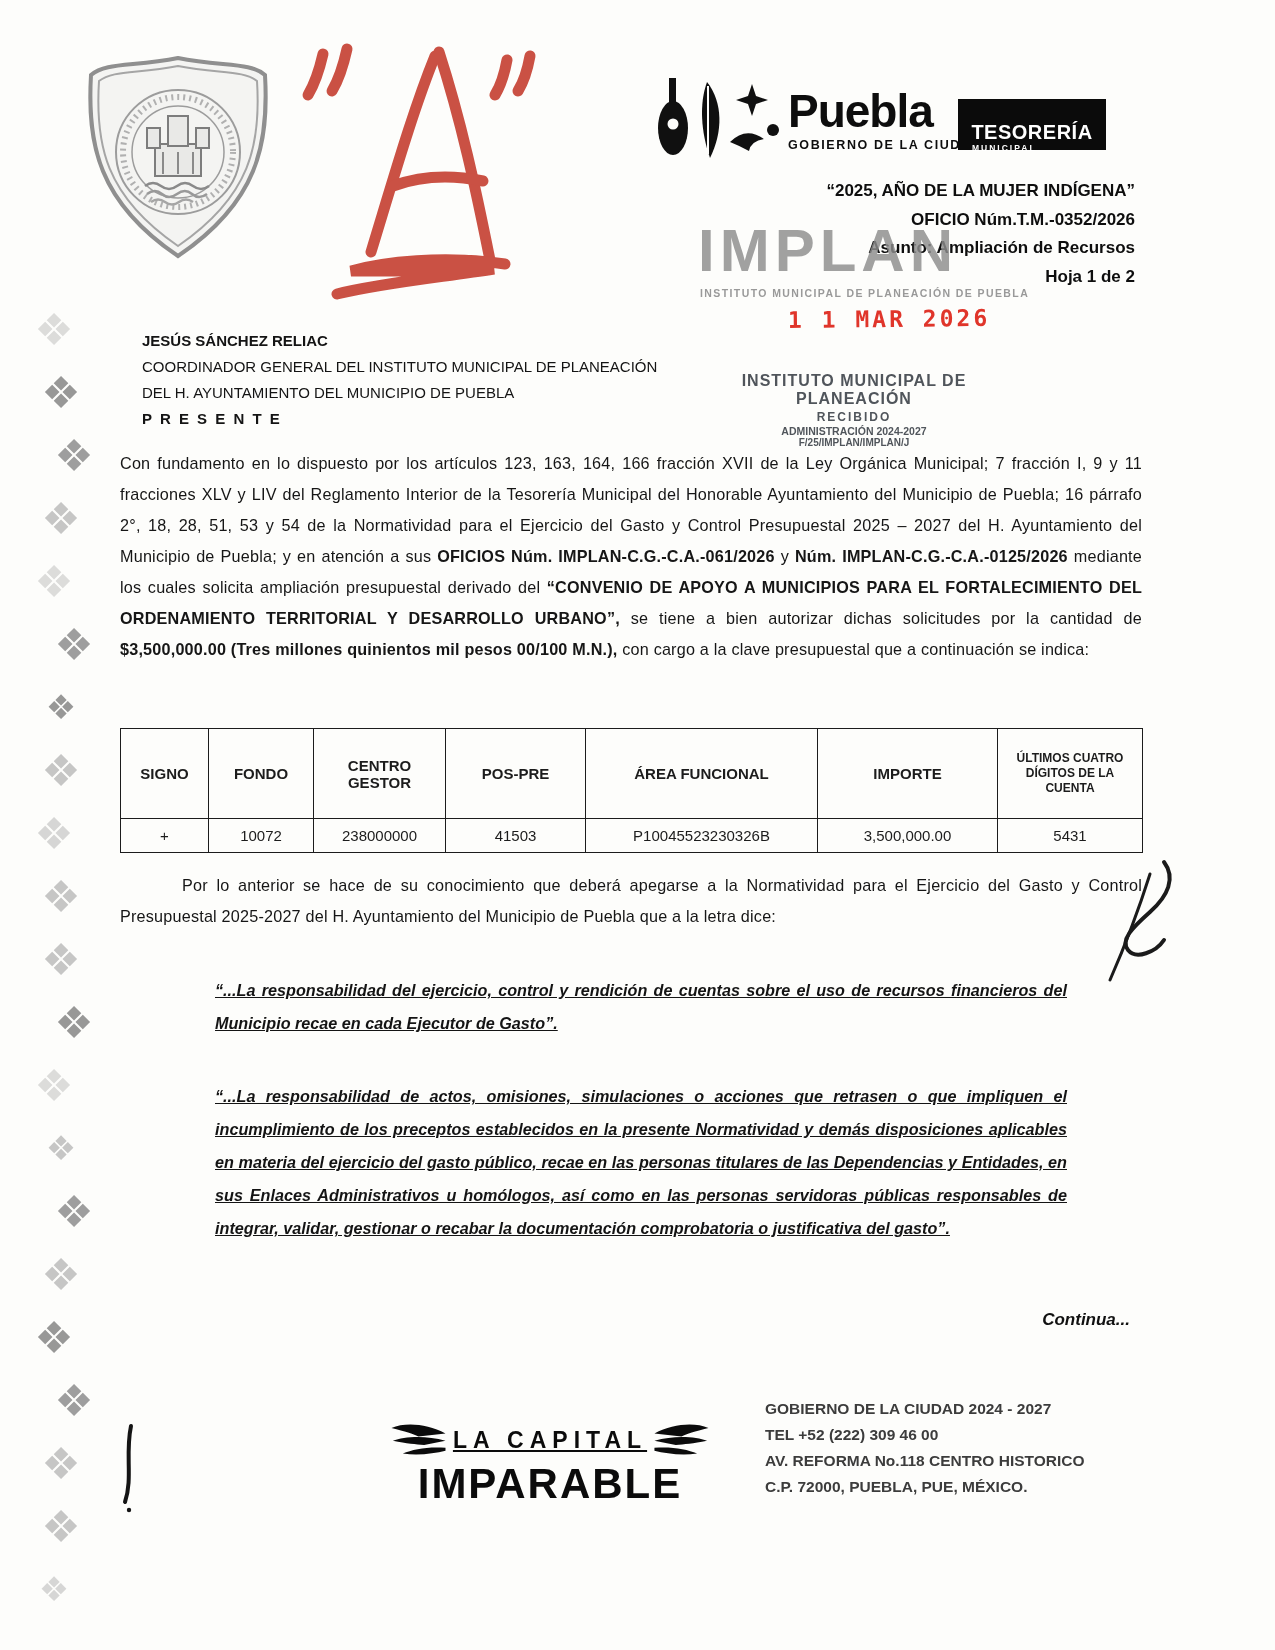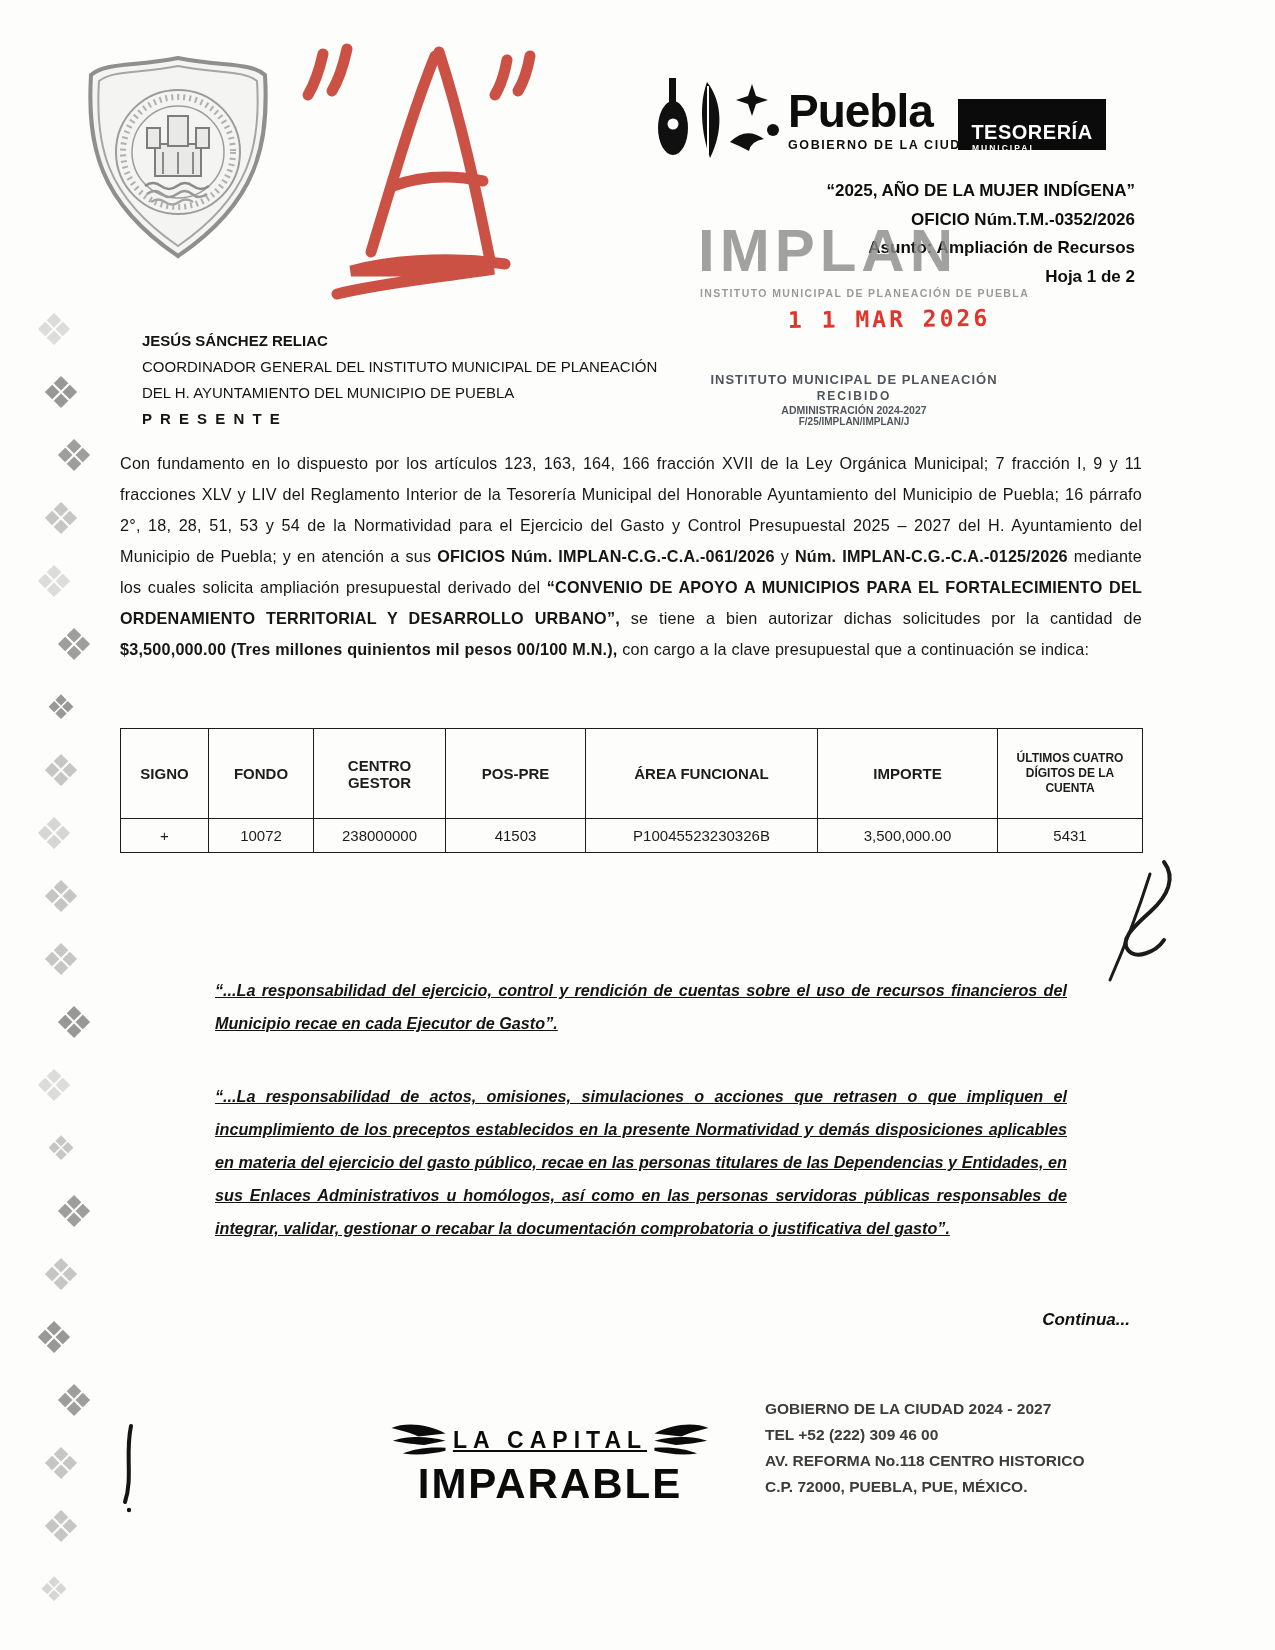--- a/index.html
+++ b/index.html
@@ -34,21 +34,21 @@
   .implan-caption  { left:700px; top:287px; font-size:10.5px; font-weight:700;
     letter-spacing:1.4px; color:#8f8f8f; opacity:.9; z-index:3; }
   .date-stamp { left:788px; top:306px; font-family:"DejaVu Sans Mono", monospace;
     font-size:23px; font-weight:700; letter-spacing:3px; color:#e0352a; transform:rotate(-.6deg); }
 
   .addressee { left:120px; top:328px; font-size:15px; line-height:26px; color:#141414;margin-left:22px; }
   .addr-name { font-weight:800; }
   .addr-presente { font-weight:800; letter-spacing:2px; }
 
   .received-stamp { left:688px; top:372px; width:332px; text-align:center; color:#50555b; }
-  .rs1 { font-size:13px; font-weight:700; letter-spacing:1px; }
+  .rs1 { font-size:16px; font-weight:700; letter-spacing:1px; }
   .rs2 { font-size:12px; font-weight:700; letter-spacing:2px; margin-top:2px; }
   .rs3 { font-size:10.5px; font-weight:700; margin-top:1px;text-align:center; }
   .rs4 { font-size:10px; font-weight:700; }
 
   .body-p { left:120px; width:1022px; font-size:16.2px; line-height:31px;
     text-align:justify; letter-spacing:.2px; color:#161616; }
   .p1 { top:448px; }
   .p2 { top:870px; text-indent:62px; }
   .b  { font-weight:800; }
 
@@ -209,20 +209,21 @@
         <td>10072</td>
         <td>238000000</td>
         <td>41503</td>
         <td>P10045523230326B</td>
         <td>3,500,000.00</td>
         <td>5431</td>
       </tr>
     </tbody>
   </table>
 
+  <p class="abs body-p p2">Por lo anterior se hace de su conocimiento que deberá apegarse a la Normatividad para el Ejercicio del Gasto y Control Presupuestal 2025-2027 del H. Ayuntamiento del Municipio de Puebla que a la letra dice:</p>
 
   <svg class="abs" style="left:1080px; top:852px;" width="110" height="135" viewBox="0 0 110 135">
     <g fill="none" stroke="#1b1b1b" stroke-linecap="round">
       <path d="M84,10 C96,26 88,44 70,60 C52,76 40,88 48,98 C56,108 76,100 84,88" stroke-width="4"></path>
       <path d="M70,22 C58,60 44,96 30,128" stroke-width="3"></path>
     </g>
   </svg>
 
   <div class="abs quotes">
     <p class="quote">“...La responsabilidad del ejercicio, control y rendición de cuentas sobre el uso de recursos financieros del Municipio recae en cada Ejecutor de Gasto”.</p>

